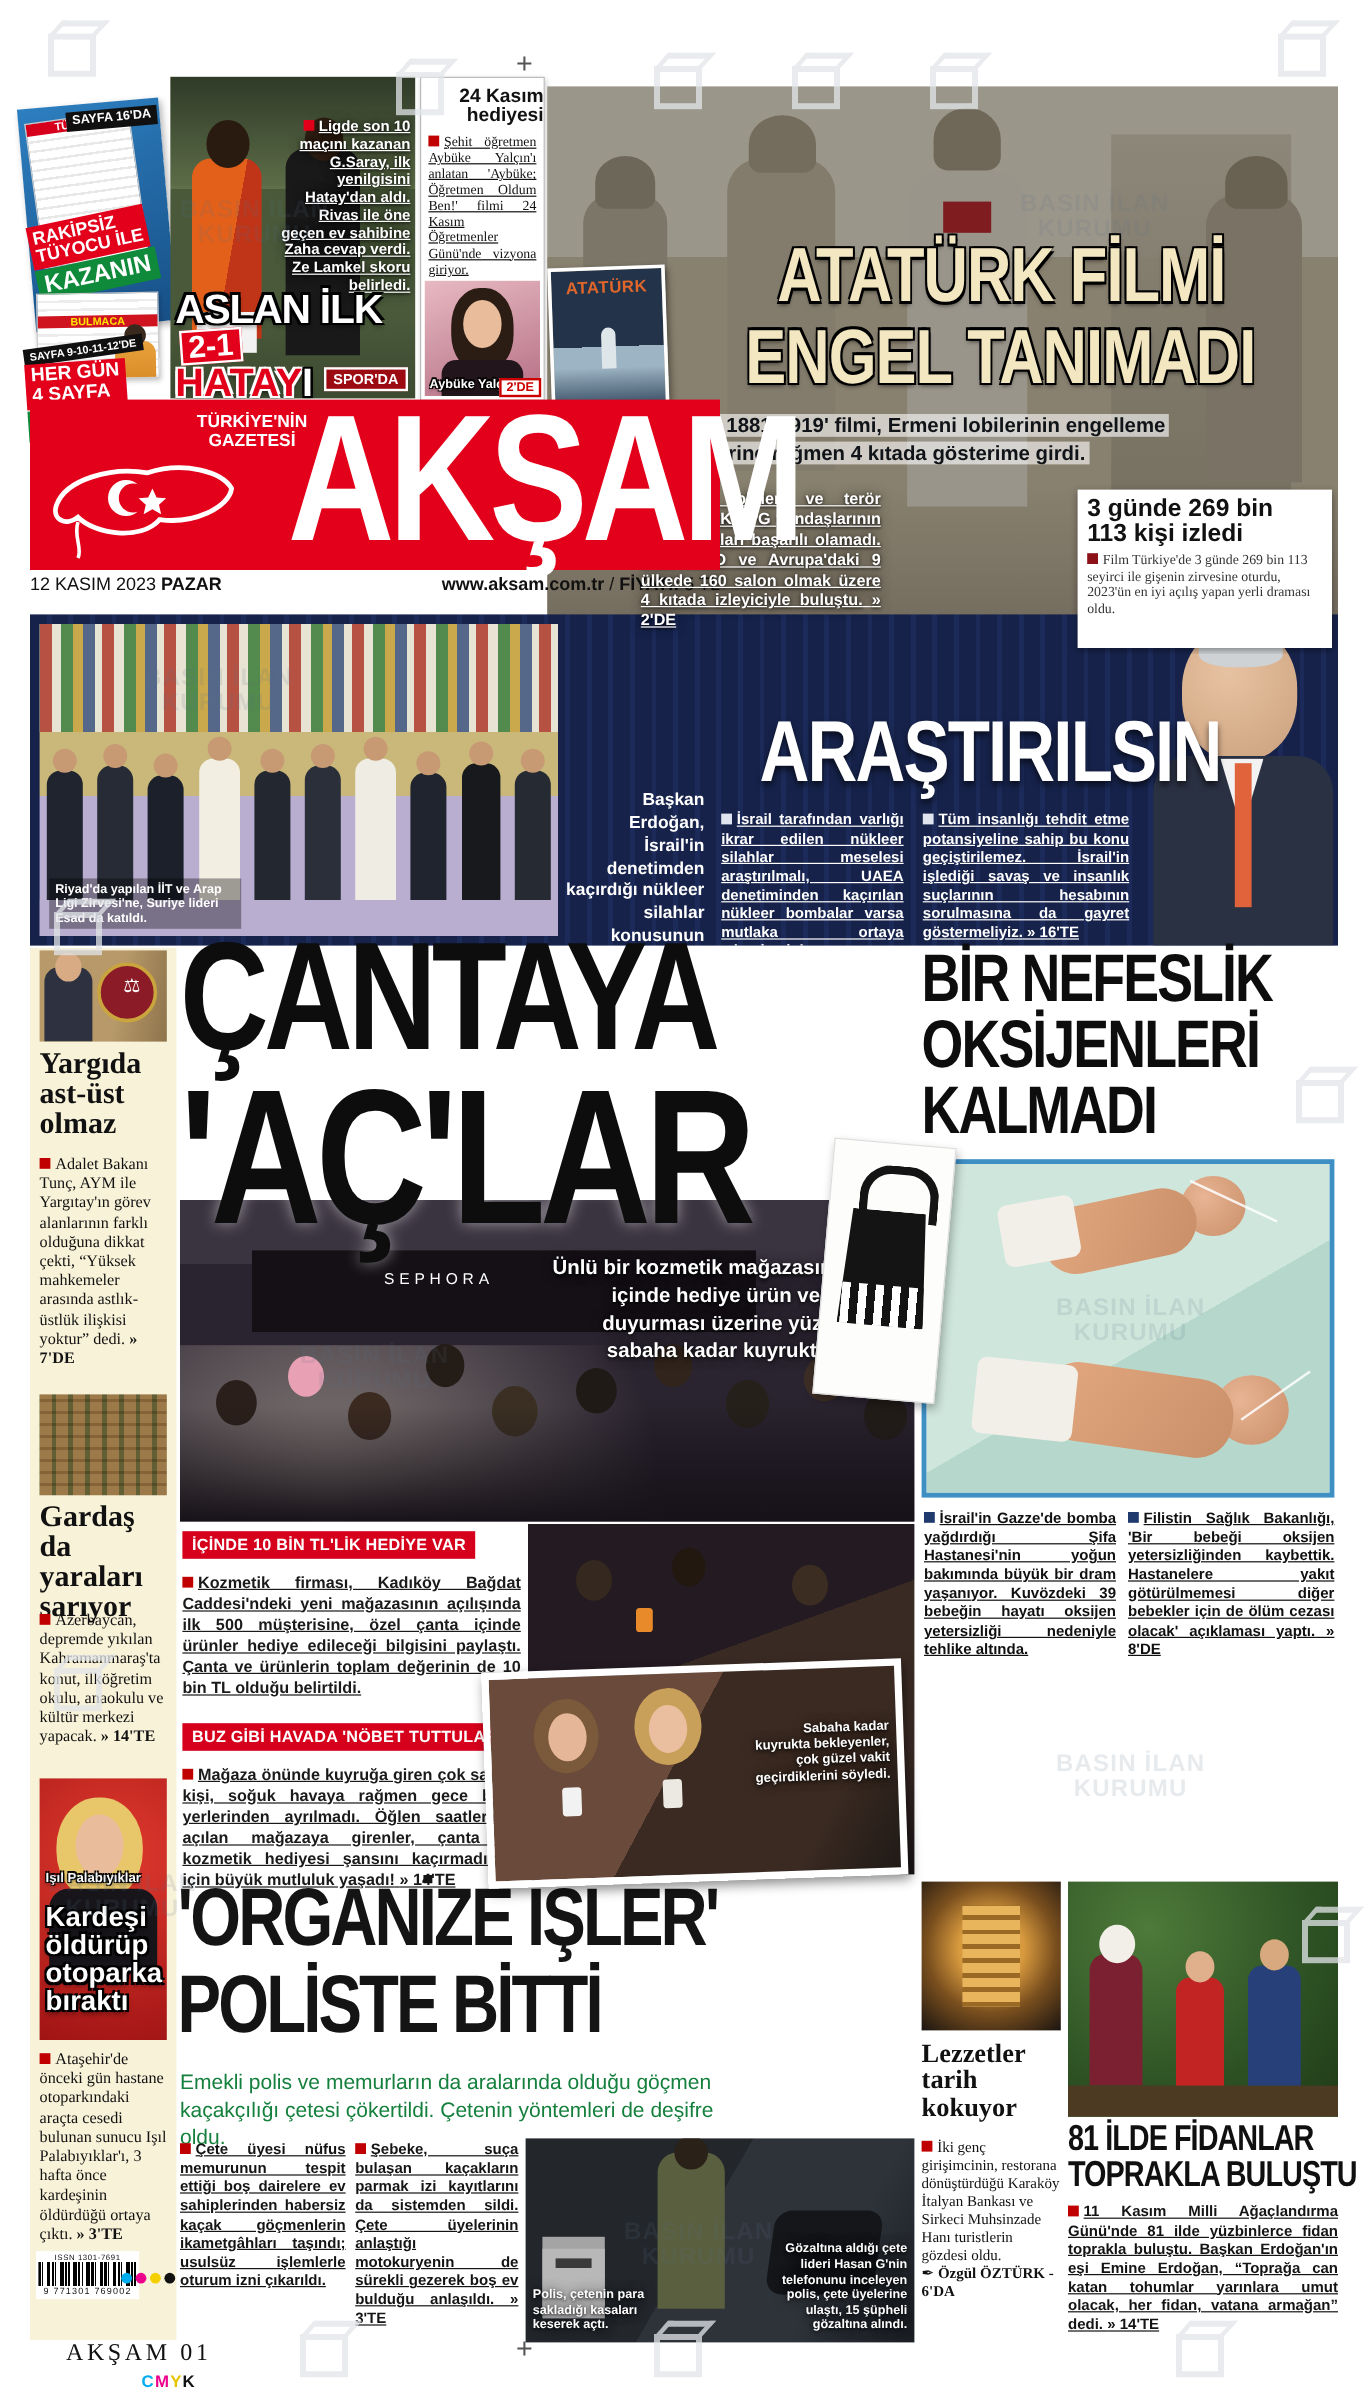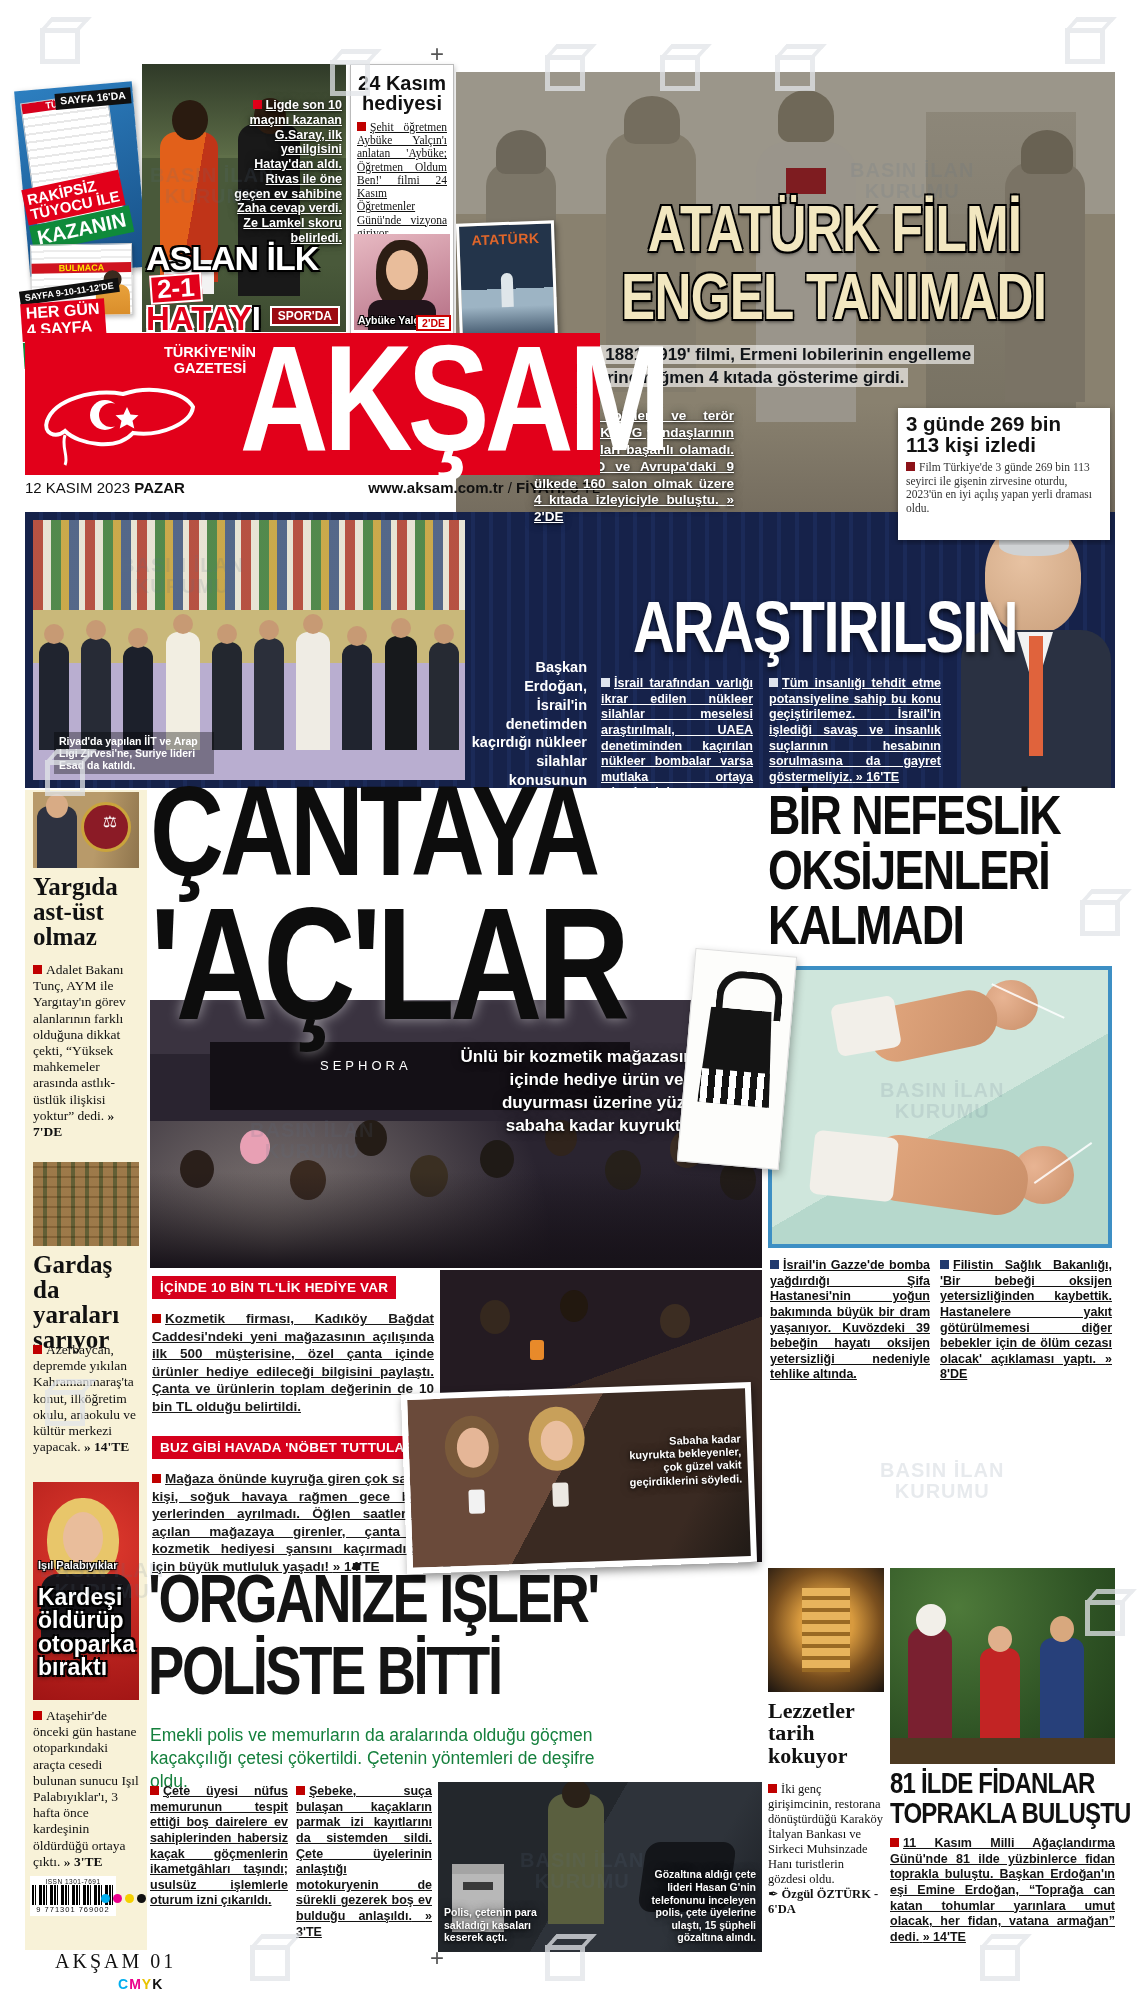--- a/index.html
+++ b/index.html
@@ -104,21 +104,21 @@
     </div>
     <div class="abs" style="left:4px;top:178px;width:200px;line-height:.95;">
       <span class="wht b osb" style="font-size:34px;letter-spacing:-1px;">ASLAN İLK</span>
       <span class="b" style="font-size:26px;background:#e2001a;color:#fff;border:2px solid #fff;padding:0 5px;transform:rotate(-4deg);display:inline-block;margin-left:4px;">2-1</span><br>
       <span class="b osb" style="font-size:33px;color:#e2001a;text-shadow:-2px -2px 0 #fff,2px -2px 0 #fff,-2px 2px 0 #fff,2px 2px 0 #fff,0 3px 4px rgba(0,0,0,.6);">HATAY</span><span class="wht b osb" style="font-size:33px;">I YAPTI</span>
     </div>
     <div class="abs" style="right:6px;bottom:6px;background:#9c0a12;color:#fff;border:2px solid #fff;font-weight:bold;font-size:12px;padding:1px 6px;">SPOR'DA</div>
   </div>
 
   <div class="abs" style="left:350px;top:64px;width:102px;height:268px;background:#fff;border:1px solid #bbb;box-shadow:1px 2px 5px rgba(0,0,0,.2);">
-    <div class="b" style="font-size:20px;line-height:1.0;text-align:center;margin-top:8px;">
+    <div class="b" style="font-size:16px;line-height:1.0;text-align:right;margin-top:8px;">
       <span>24 Kasım</span><br><span>hediyesi</span>
     </div>
     <div class="serif j" style="font-size:11.5px;line-height:1.15;margin:8px 6px 0 6px;">
       <span class="sqr"></span><span>Şehit öğretmen Aybüke Yalçın'ı anlatan 'Aybüke; Öğretmen Oldum Ben!' filmi 24 Kasım Öğretmenler Günü'nde vizyona giriyor.</span>
     </div>
     <div class="abs photo" style="left:3px;bottom:3px;width:96px;height:96px;background:linear-gradient(160deg,#e7b9c2,#b56f85);">
       <div class="abs" style="left:22px;top:6px;width:52px;height:70px;border-radius:45%;background:#2c1d14;"></div>
       <div class="abs" style="left:32px;top:16px;width:32px;height:40px;border-radius:50%;background:#e9bd9b;"></div>
       <div class="abs" style="left:14px;bottom:0;width:68px;height:30px;background:#23151c;border-radius:12px 12px 0 0;"></div>
       <div class="abs wht b osb1" style="left:4px;bottom:4px;font-size:10.5px;">Aybüke Yalçın</div>
@@ -200,21 +200,21 @@
         <div class="fig" style="width:30px;height:104px;background:#1c202b;"></div>
         <div class="fig" style="width:34px;height:118px;background:#f2eee2;"></div>
         <div class="fig" style="width:30px;height:108px;background:#23272f;"></div>
         <div class="fig" style="width:30px;height:112px;background:#2b2f3a;"></div>
         <div class="fig" style="width:34px;height:118px;background:#efece4;"></div>
         <div class="fig" style="width:30px;height:106px;background:#20242f;"></div>
         <div class="fig" style="width:32px;height:114px;background:#17191c;"></div>
         <div class="fig" style="width:30px;height:108px;background:#262a33;"></div>
       </div>
       <div class="abs" style="left:0;bottom:0;width:100%;height:30px;background:#b9aed0;"></div>
-      <div class="abs wht b capbox" style="left:21px;bottom:6px;width:150px;font-size:10.5px;line-height:1.15;">Riyad'da yapılan İİT ve Arap Ligi Zirvesi'ne, Suriye lideri Esad da katıldı.</div>
+      <div class="abs wht b capbox" style="left:8px;bottom:6px;width:150px;font-size:10.5px;line-height:1.15;">Riyad'da yapılan İİT ve Arap Ligi Zirvesi'ne, Suriye lideri Esad da katıldı.</div>
     </div>
 
     <div class="abs" style="left:930px;top:0;width:160px;height:276px;">
       <div class="abs" style="left:30px;top:10px;width:96px;height:112px;border-radius:46%;background:radial-gradient(circle at 40% 35%,#e7c2a2,#caa07c);"></div>
       <div class="abs" style="left:44px;top:18px;width:70px;height:26px;border-radius:40%;background:#cfd2d4;"></div>
       <div class="abs" style="left:6px;top:118px;width:150px;height:158px;background:#2a3142;border-radius:30px 30px 0 0;"></div>
       <div class="abs" style="left:62px;top:120px;width:36px;height:60px;background:#f2f2f2;clip-path:polygon(0 0,100% 0,50% 100%);"></div>
       <div class="abs" style="left:74px;top:124px;width:14px;height:120px;background:#e0633c;"></div>
     </div>
 

